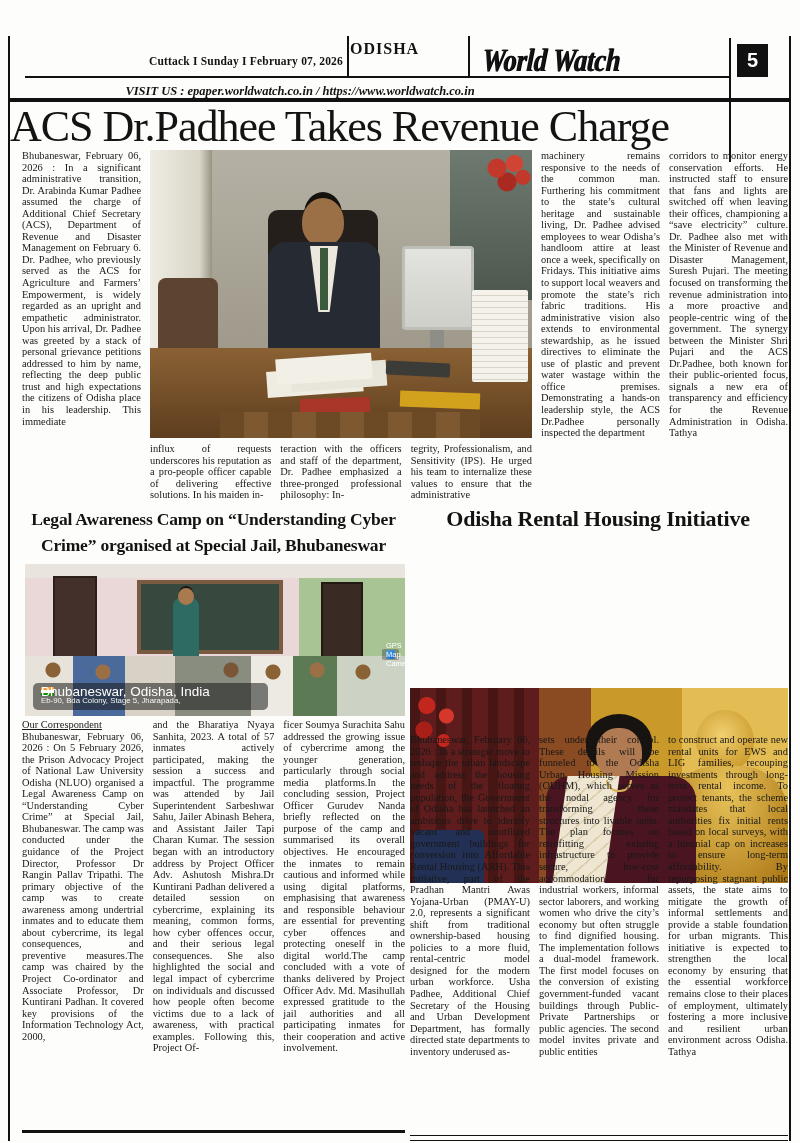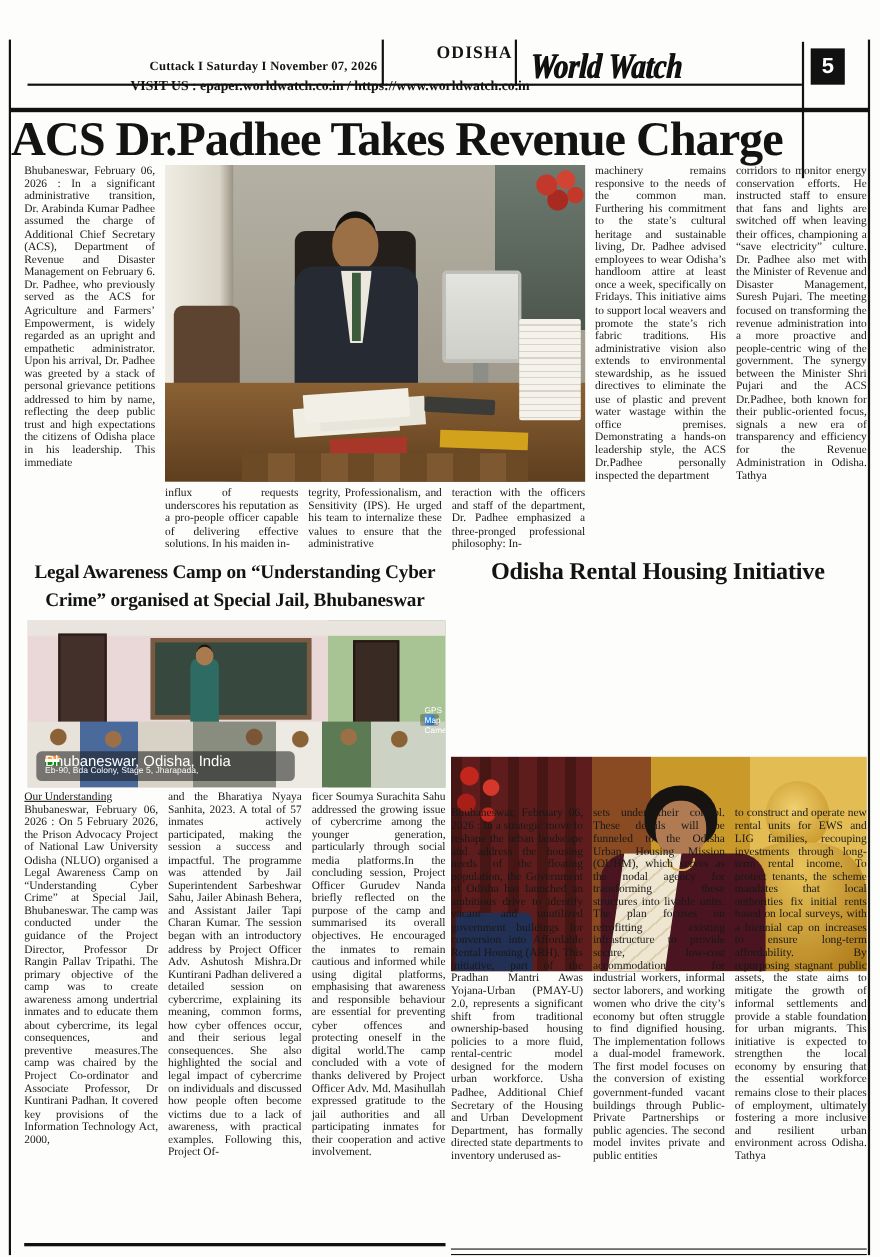--- a/index.html
+++ b/index.html
@@ -9,35 +9,35 @@
     background:#fdfdfb; color:#131313; overflow:hidden;
     font-family:"Liberation Serif", serif;
   }
   .abs { position:absolute; }
   
   .vline { position:absolute; width:2px; background:#111; }
   .hline { position:absolute; height:2px; background:#111; }
 
   
   .dateline { font-weight:bold; font-size:11.5px; letter-spacing:.2px; }
-  .edition { font-weight:bold; font-size:16px; letter-spacing:1px; text-align:right; }
+  .edition { font-weight:bold; font-size:16px; letter-spacing:1px; text-align:left; }
   .masthead {
     font-weight:bold; font-style:italic; font-size:26px; letter-spacing:0px;
     transform:scaleY(1.25) skewX(-4deg); transform-origin:left center; white-space:nowrap;
     text-shadow:1px 0 #000;
   }
   .pagenum {
     background:#111; color:#fff; width:31px; height:33px; text-align:center;
     font-weight:bold; font-size:20px; line-height:33px; font-family:"Liberation Sans",sans-serif;
   }
   .visit { font-weight:bold; font-size:12.5px; text-align:center; }
 
   .h1 {
     position:absolute; top:101px; left:10px; width:620px; text-align:left;
-    font-size:44px; font-weight:bold; letter-spacing:-1px; white-space:nowrap;
+    font-size:44px; font-weight:normal; letter-spacing:-1px; white-space:nowrap;
   }
 
   .cols { display:flex; gap:9px; }
   .bodytext {
     font-size:10.4px; line-height:11.55px; text-align:justify; color:#181818;
     overflow:hidden;
     font-family:Liberation Serif, serif;
   }
   .col { flex:1 1 0; overflow:hidden; }
 
@@ -73,34 +73,34 @@
   .double-rule { position:absolute; border-top:1.8px solid #111; border-bottom:1.8px solid #111; height:6px; }
 </style>
 </head>
 <body>
 
 <div class="page">
 
   <div class="vline" style="left:8px; top:36px; height:1105px;"></div>
   <div class="vline" style="left:789px; top:36px; height:1105px;"></div>
 
-  <div class="abs dateline" style="left:25px; top:55px; width:318px; text-align:right;">Cuttack I Saturday I November 07,  2026</div>
+  <div class="abs dateline" style="left:25px; top:55px; width:318px; text-align:right;">Cuttack I Sunday I February 07,  2026</div>
 
   <div class="vline" style="left:347px; top:36px; height:42px;"></div>
   <div class="abs edition" style="left:350px; top:40px; width:116px;">ODISHA</div>
   <div class="vline" style="left:468px; top:36px; height:42px;"></div>
 
   <div class="abs masthead" style="left:482px; top:46px;">World Watch</div>
 
   <div class="vline" style="left:729px; top:38px; height:124px;"></div>
   <div class="abs pagenum" style="left:737px; top:44px;">5</div>
 
   <div class="hline" style="left:25px; top:76px; width:704px; height:1.6px;"></div>
 
-  <div class="abs visit" style="left:25px; top:71px; width:550px;">VISIT US : epaper.worldwatch.co.in / https://www.worldwatch.co.in</div>
+  <div class="abs visit" style="left:25px; top:84px; width:550px;font-style:italic;">VISIT US : epaper.worldwatch.co.in / https://www.worldwatch.co.in</div>
 
   <div class="rule-thick" style="left:10px; top:98px; width:780px; height:4px;"></div>
 
   <div class="h1">ACS Dr.Padhee Takes Revenue Charge</div>
 
   <div class="abs cols" style="left:22px; top:150px; width:766px; height:386px;">
     <div class="col bodytext" style="max-width:121px;">Bhubaneswar, February 06, 2026 : In a significant administrative transition, Dr. Arabinda Kumar Padhee assumed the charge of Additional Chief Secretary (ACS), Department of Revenue and Disaster Management on February 6. Dr. Padhee, who previously served as the ACS for Agriculture and Farmers’ Empowerment, is widely regarded as an upright and empathetic administrator. Upon his arrival, Dr. Padhee was greeted by a stack of personal grievance petitions addressed to him by name, reflecting the deep public trust and high expectations the citizens of Odisha place in his leadership. This immediate</div>
 
     <div style="width:382px; flex:0 0 382px; display:flex; flex-direction:column;">
 
@@ -120,22 +120,22 @@
         <div style="left:322px; top:140px; width:56px; height:92px; background:repeating-linear-gradient(#f4f2ea 0 5px,#d8d5c8 5px 6px); border-radius:2px;"></div>
         <div style="left:126px; top:206px; width:96px; height:26px; background:#f1efe6; transform:rotate(-4deg); box-shadow:14px 8px 0 #e8e5da, -10px 12px 0 #efece1;"></div>
         <div style="left:236px; top:212px; width:64px; height:14px; background:#3b3b38; border-radius:2px; transform:rotate(3deg);"></div>
         <div style="left:150px; top:248px; width:70px; height:18px; background:#a8372a; transform:rotate(-2deg);"></div>
         <div style="left:250px; top:242px; width:80px; height:16px; background:#d3a21c; transform:rotate(2deg);"></div>
         <div style="left:70px; top:262px; width:260px; height:26px; background:repeating-linear-gradient(90deg,#6d4a26 0 24px,#7d5830 24px 48px);"></div>
       </div>
 
       <div class="cols" style="margin-top:5px; height:93px;">
         <div class="col bodytext">influx of requests underscores his reputation as a pro-people officer capable of delivering effective solutions. In his maiden in-</div>
+        <div class="col bodytext">teraction with the officers and staff of the department, Dr. Padhee emphasized a three-pronged professional philosophy: In-</div>
         <div class="col bodytext">tegrity, Professionalism, and Sensitivity (IPS). He urged his team to internalize these values to ensure that the administrative</div>
-        <div class="col bodytext">teraction with the officers and staff of the department, Dr. Padhee emphasized a three-pronged professional philosophy: In-</div>
       </div>
     </div>
 
     <div class="col bodytext" style="max-width:121px;">machinery remains responsive to the needs of the common man. Furthering his commitment to the state’s cultural heritage and sustainable living, Dr. Padhee advised employees to wear Odisha’s handloom attire at least once a week, specifically on Fridays. This initiative aims to support local weavers and promote the state’s rich fabric traditions. His administrative vision also extends to environmental stewardship, as he issued directives to eliminate the use of plastic and prevent water wastage within the office premises. Demonstrating a hands-on leadership style, the ACS Dr.Padhee personally inspected the department</div>
     <div class="col bodytext" style="max-width:121px;">corridors to monitor energy conservation efforts. He instructed staff to ensure that fans and lights are switched off when leaving their offices, championing a “save electricity” culture. Dr. Padhee also met with the Minister of Revenue and Disaster Management, Suresh Pujari. The meeting focused on transforming the revenue administration into a more proactive and people-centric wing of the government. The synergy between the Minister Shri Pujari and the ACS Dr.Padhee, both known for their public-oriented focus, signals a new era of transparency and efficiency for the Revenue Administration in Odisha. Tathya</div>
   </div>
 
   <div class="abs h2" style="left:22px; top:506px; width:383px;">Legal Awareness Camp on “Understanding Cyber Crime” organised at Special Jail, Bhubaneswar</div>
 
   <div class="abs photo" style="left:25px; top:564px; width:380px; height:152px; background:linear-gradient(90deg,#e9d8d7 0 72%, #a8c394 72%);">
@@ -159,21 +159,21 @@
       <div class="t">
         <span>Bhubaneswar, Odisha, India</span>
         <span class="inflag"></span>
       </div>
       <div class="s">Eb-90, Bda Colony, Stage 5, Jharapada,</div>
     </div>
   </div>
 
   <div class="abs cols" style="left:22px; top:719px; width:383px; height:411px;">
     <div class="col">
-      <div class="bodytext byline">Our Understanding</div>
+      <div class="bodytext byline">Our Correspondent</div>
       <div class="bodytext">Bhubaneswar, February 06, 2026 : On 5 February 2026, the Prison Advocacy Project of National Law University Odisha (NLUO) organised a Legal Awareness Camp on “Understanding Cyber Crime” at Special Jail, Bhubaneswar. The camp was conducted under the guidance of the Project Director, Professor Dr Rangin Pallav Tripathi. The primary objective of the camp was to create awareness among undertrial inmates and to educate them about cybercrime, its legal consequences, and preventive measures.The camp was chaired by the Project Co-ordinator and Associate Professor, Dr Kuntirani Padhan. It covered key provisions of the Information Technology Act, 2000,</div>
     </div>
     <div class="col bodytext">and the Bharatiya Nyaya Sanhita, 2023. A total of 57 inmates actively participated, making the session a success and impactful. The programme was attended by Jail Superintendent Sarbeshwar Sahu, Jailer Abinash Behera, and Assistant Jailer Tapi Charan Kumar. The session began with an introductory address by Project Officer Adv. Ashutosh Mishra.Dr Kuntirani Padhan delivered a detailed session on cybercrime, explaining its meaning, common forms, how cyber offences occur, and their serious legal consequences. She also highlighted the social and legal impact of cybercrime on individuals and discussed how people often become victims due to a lack of awareness, with practical examples. Following this, Project Of-</div>
     <div class="col bodytext">ficer Soumya Surachita Sahu addressed the growing issue of cybercrime among the younger generation, particularly through social media platforms.In the concluding session, Project Officer Gurudev Nanda briefly reflected on the purpose of the camp and summarised its overall objectives. He encouraged the inmates to remain cautious and informed while using digital platforms, emphasising that awareness and responsible behaviour are essential for preventing cyber offences and protecting oneself in the digital world.The camp concluded with a vote of thanks delivered by Project Officer Adv. Md. Masihullah expressed gratitude to the jail authorities and all participating inmates for their cooperation and active involvement.</div>
   </div>
   <div class="rule-thick" style="left:22px; top:1130px; width:383px; height:2.5px;"></div>
 
   <div class="abs h3" style="left:408px; top:506px; width:380px;">Odisha Rental Housing Initiative</div>
 
   <div class="abs photo" style="left:410px; top:536px; width:378px; height:195px; background:linear-gradient(90deg,#5e1d1c 0 34%, #8a4a22 34% 48%, #c9992a 48% 72%, #e3bd54 72%);">

